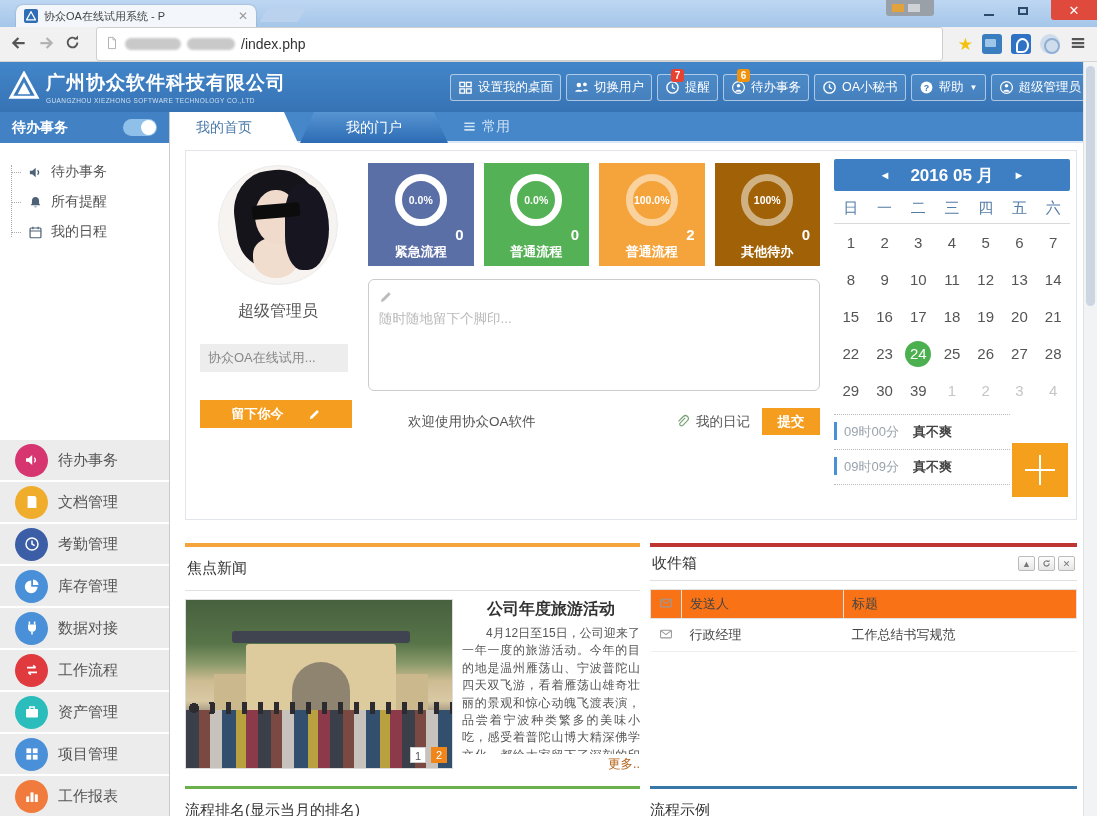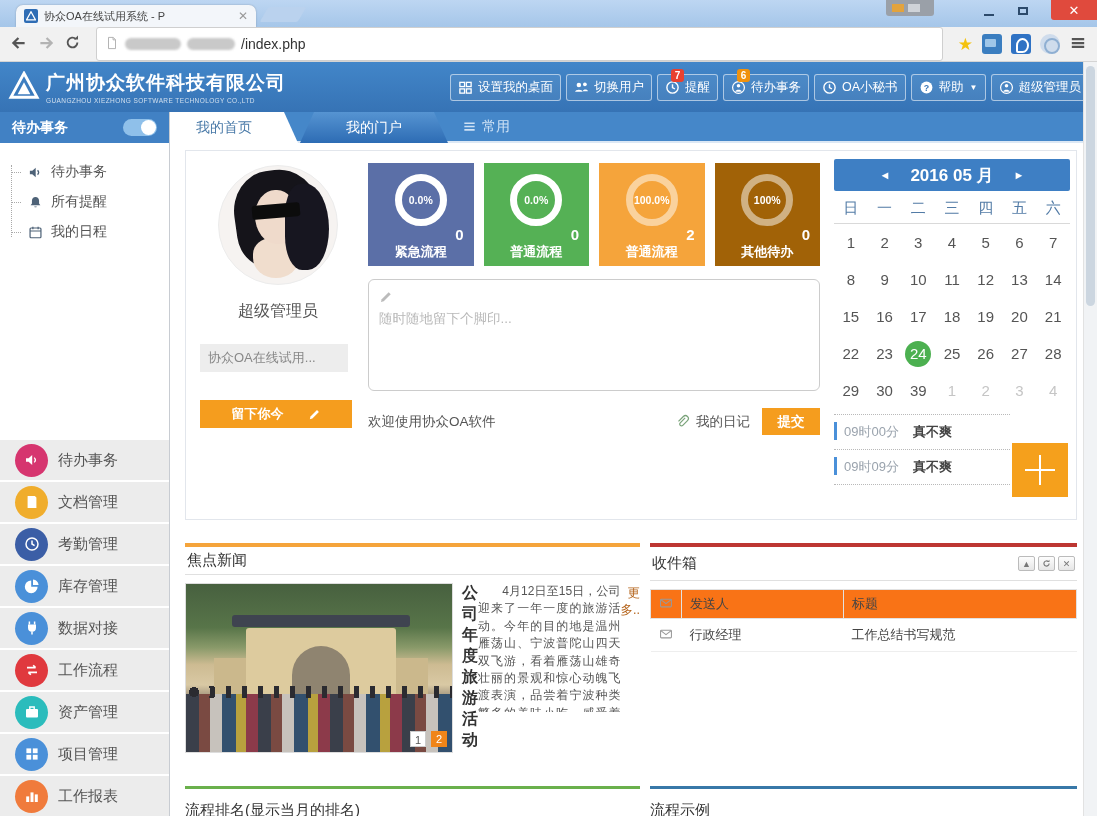--- a/index.html
+++ b/index.html
@@ -122,21 +122,21 @@
   .cards { display:flex; gap:10px; height:103px; }
   .card { flex:1; color:#fff; position:relative; display:flex; flex-direction:column;
     align-items:center; }
   .ring { margin-top:11px; width:52px; height:52px; border-radius:50%; border:7px solid #fff;
     display:flex; align-items:center; justify-content:center; font-size:10.5px; font-weight:bold; }
   .card:nth-child(3) .ring, .card:nth-child(4) .ring { border-color:rgba(255,255,255,.5); }
   .card .count { position:absolute; right:10px; bottom:23px; font-size:15px; font-weight:bold; }
   .card .clabel { position:absolute; bottom:5px; font-size:13px; font-weight:bold; }
   .notebox { margin-top:13px; height:112px; border:1px solid #ccc; border-radius:6px;
     padding:10px; display:flex; gap:6px; color:#b9b9b9; font-size:13.5px; align-items:flex-start;flex-direction:column; }
-  .mrow { margin-top:17px; display:flex; align-items:center; }
+  .mrow { margin-top:17px; display:flex; align-items:center;margin-left:40px; }
   .welcome { color:#555; font-size:13.5px; }
   .diary { margin-left:auto; display:flex; align-items:center; gap:6px; color:#555;
     font-size:13.5px; }
   .submit { margin-left:12px; width:58px; height:27px; background:#f59d1e; color:#fff;
     font-size:13.5px; font-weight:bold; display:flex; align-items:center; justify-content:center; }
 
   .ccol { position:absolute; left:648px; top:8px; width:236px; }
   .calhead { height:32px; background:#3e7fc4; color:#fff; display:flex; align-items:center;
     justify-content:center; gap:20px; font-size:17px; font-weight:bold; border-radius:2px; }
   .calhead .arr { font-size:11px; }
@@ -157,41 +157,41 @@
   .addbtn { position:absolute; right:2px; top:284px; width:56px; height:54px; background:#f5a01c;
     display:flex; align-items:center; justify-content:center; }
   .addbtn i { position:relative; width:30px; height:30px; }
   .addbtn i::before, .addbtn i::after { content:""; position:absolute; background:#fff; }
   .addbtn i::before { left:14px; top:0; width:2px; height:30px; }
   .addbtn i::after { left:0; top:14px; width:30px; height:2px; }
 
   
   .panel-title { font-size:15px; color:#333; }
   .news { position:absolute; left:15px; top:400px; width:455px; border-top:4px solid #f5a43b; }
-  .phead { padding:4px 2px; border-bottom:1px solid #e0e0e0; }
+  .phead { padding:12px 2px; border-bottom:1px solid #e0e0e0; }
   .nbody { display:flex; gap:9px; padding-top:8px; }
   .photo { width:268px; height:170px; position:relative; border:1px solid #ddd; overflow:hidden;
     background:linear-gradient(180deg,#47603f 0%,#587549 26%,#8a9a6a 38%,#cdbb92 48%,#d9c9a4 60%,#6b6158 74%,#49443f 100%); }
   .gate { position:absolute; left:60px; top:44px; width:150px; height:80px; background:#ddcb9e;
     border-radius:3px; }
   .gate::before { content:""; position:absolute; left:-14px; top:-13px; right:-14px; height:12px;
     background:#3f4450; border-radius:3px; }
   .gate::after { content:""; position:absolute; left:46px; top:18px; width:58px; height:62px;
     background:#8f8470; border-radius:29px 29px 0 0; }
   .arch-l,.arch-r { position:absolute; top:74px; width:34px; height:46px; background:#cbb88c; }
   .arch-l { left:28px; } .arch-r { left:208px; }
   .crowd { position:absolute; left:0; bottom:0; right:0; height:58px;
     background:repeating-linear-gradient(90deg,#3a3f4a 0 13px,#7a4a42 13px 24px,#c7c2bc 24px 36px,#32506e 36px 50px,#b8a13e 50px 60px,#8c3a4a 60px 72px); }
   .crowd::before { content:""; position:absolute; left:0; top:-8px; right:0; height:12px;
     background:repeating-radial-gradient(circle at 8px 6px,#2b2b30 0 5px,transparent 5px 16px); }
   .pg { position:absolute; bottom:5px; width:16px; height:16px; font-size:11px; text-align:center;
     line-height:16px; }
   .pg1 { right:26px; background:#fff; border:1px solid #ccc; color:#555; }
   .pg2 { right:5px; background:#f08519; color:#fff; }
-  .article { flex:1; display:flex; }
+  .article { flex:1; display:flex; flex-direction:column; }
   .atitle { text-align:center; font-weight:bold; font-size:16px; color:#333; margin:0 0 5px; }
   .atext { font-size:12px; color:#555; line-height:1.45; text-align:justify; height:129px;
     overflow:hidden; }
   .more { text-align:right; color:#b5651d; font-size:12.5px; margin-top:2px; }
   .ranking { position:absolute; left:15px; top:643px; width:455px; border-top:3px solid #6ab04c;
     padding-top:12px; }
   .inbox { position:absolute; left:480px; top:400px; width:427px; border-top:4px solid #bd3632; }
   .ihead { display:flex; align-items:center; padding:7px 2px; border-bottom:1px solid #e0e0e0; }
   .ctls { margin-left:auto; display:flex; gap:3px; }
   .ctl { width:17px; height:15px; border:1px solid #bbb; background:linear-gradient(#fdfdfd,#e6e6e6);

